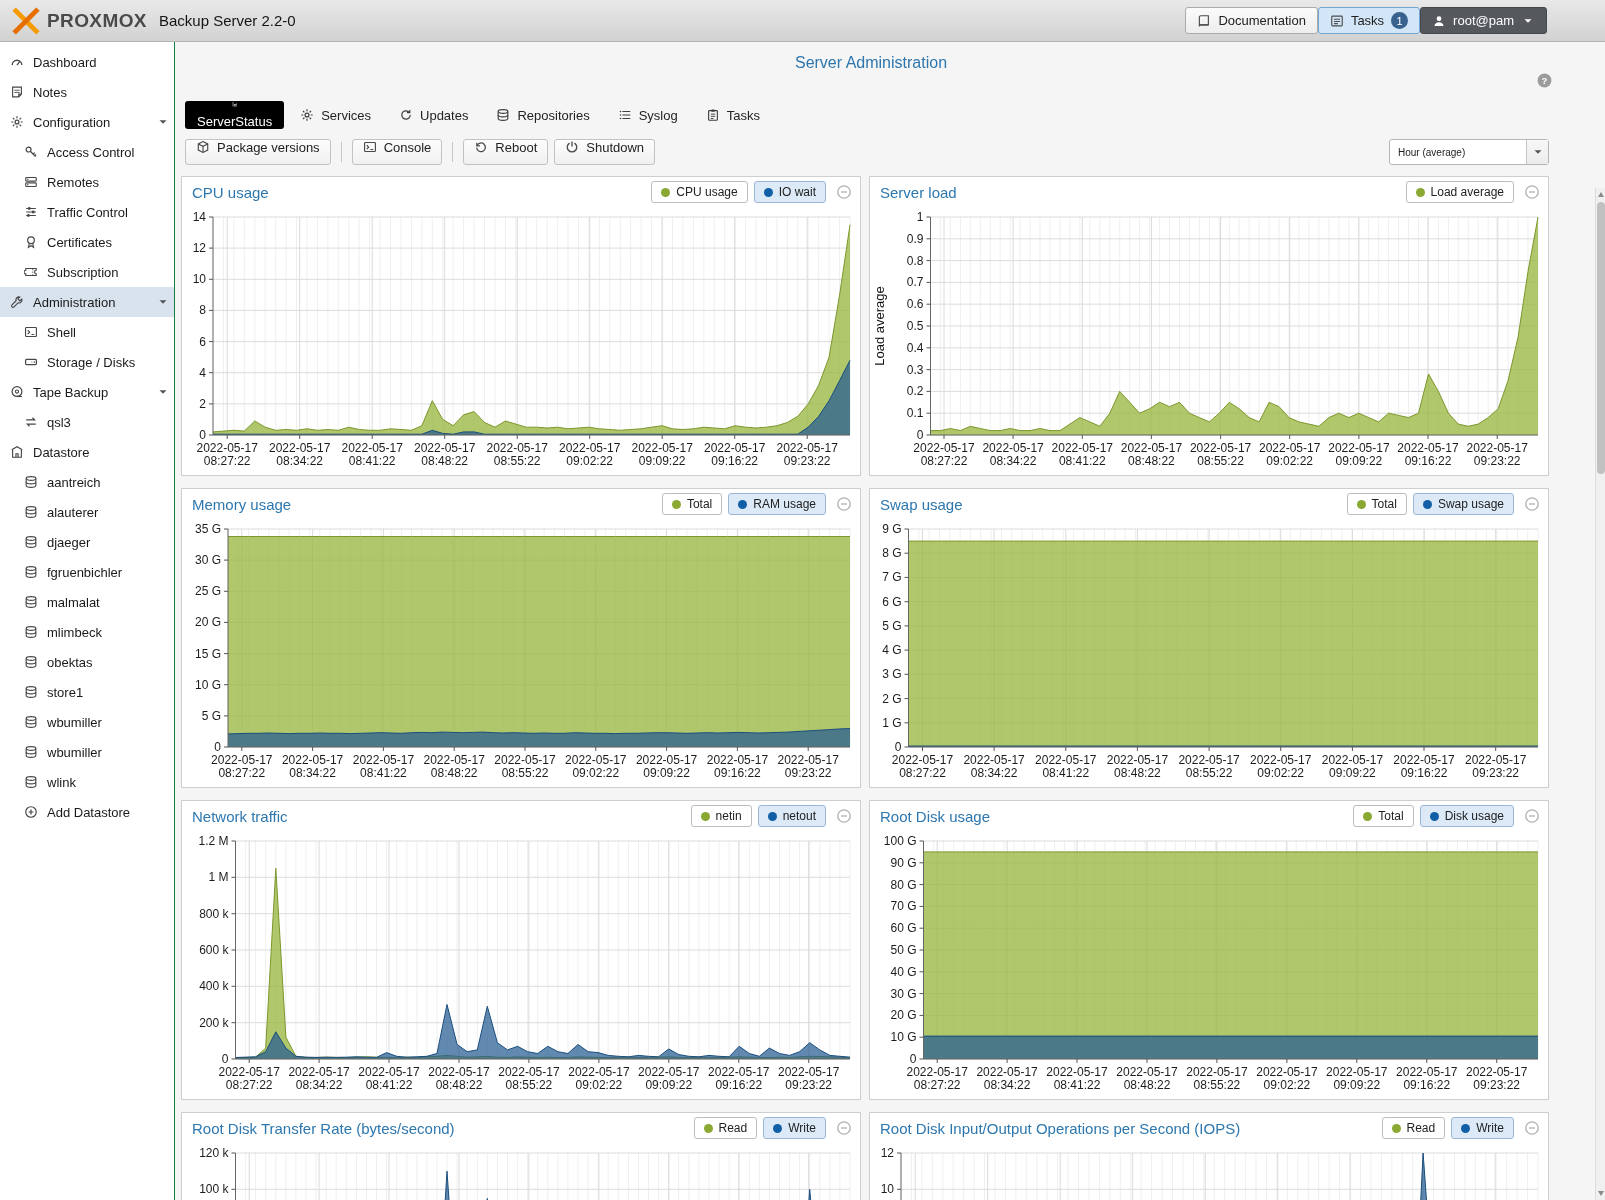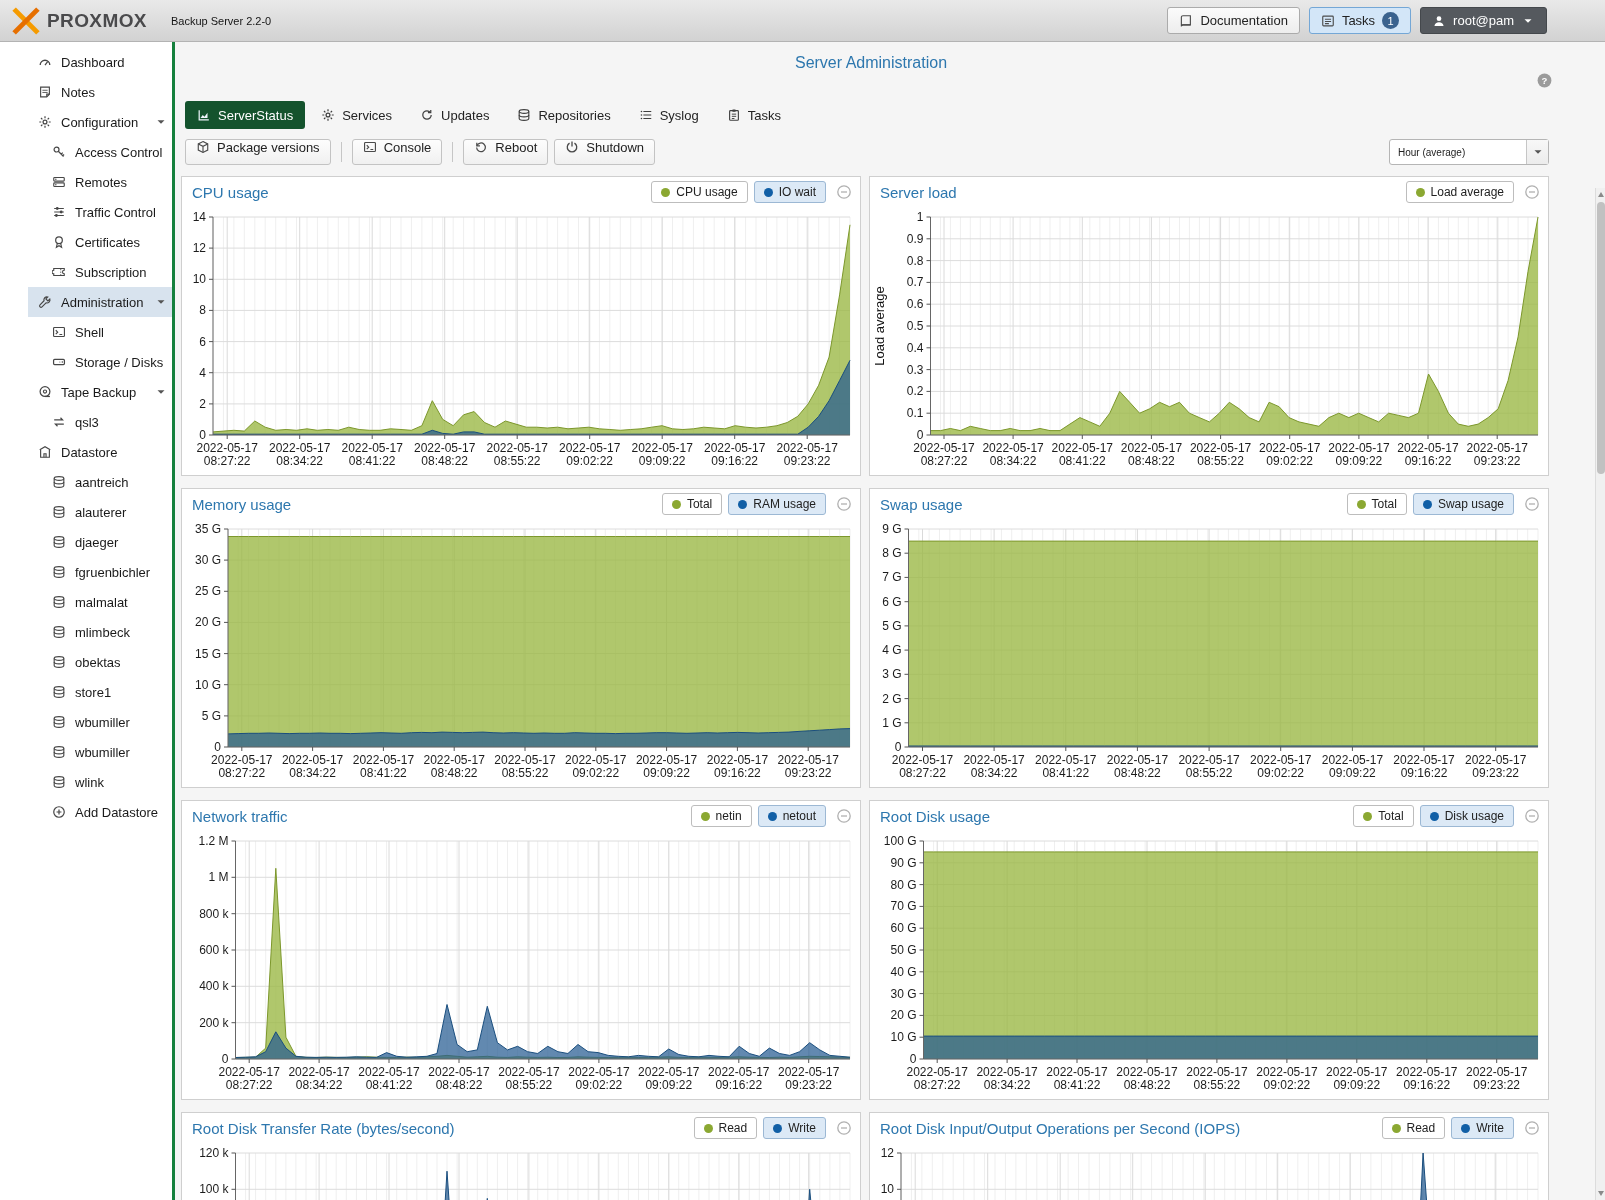--- a/index.html
+++ b/index.html
@@ -3,50 +3,50 @@
 <meta charset="utf-8">
 <style>
   * { box-sizing: border-box; margin: 0; padding: 0; }
   html,body { width:1605px; height:1200px; overflow:hidden; }
   body { font-family:"Liberation Sans","DejaVu Sans",sans-serif; font-size:13px; color:#1a1a1a; background:#f5f5f5; }
   .app { width:1605px; height:1200px; display:flex; flex-direction:column; }
 
   
   .hdr { height:42px; flex:0 0 42px; background:linear-gradient(#e9e9e9,#d2d2d2); border-bottom:1px solid #b3b3b3; display:flex; align-items:center; padding:0 58px 0 12px; }
   .brand { font-weight:bold; font-size:19px; color:#4a4a4c; letter-spacing:.4px; margin-left:7px; }
-  .appname { margin-left:24px; font-size:11px; color:#151515; }
-  .hdr-right { margin-left:auto; display:flex; align-items:center; gap:9px; }
+  .appname { margin-left:12px; font-size:15px; color:#151515; }
+  .hdr-right { margin-left:auto; display:flex; align-items:center; }
   .hbtn { display:inline-flex; align-items:center; gap:7px; height:27px; padding:0 11px; border:1px solid #ababab; border-radius:3px; background:linear-gradient(#fbfbfb,#ededed); font-size:13px; color:#222; cursor:pointer; }
   .hbtn .icn { color:#4c4c4c; }
   .hbtn.tasks { background:#d3e6f8; border:1px solid #74a7d6; }
   .badge { min-width:17px; height:17px; border-radius:9px; background:#3a628e; color:#fff; font-size:11px; display:flex; align-items:center; justify-content:center; padding:0 4px; }
   .hbtn.user { background:#55595e; border-color:#44484c; color:#fff; }
   .hbtn.user .icn { color:#fff; }
 
   .body-row { flex:1; min-height:0; display:flex; }
 
   
-  .sidebar { width:175px; flex:0 0 175px; background:#fff; border-right:3px solid #15803d; padding-top:5px; overflow:hidden;padding-left:28px; }
+  .sidebar { width:175px; flex:0 0 175px; background:#fff; border-right:1px solid #15803d; padding-top:5px; overflow:hidden; }
   .side-item { height:30px; display:flex; align-items:center; gap:9px; padding-left:10px; padding-right:4px; cursor:pointer; white-space:nowrap; }
   .side-item.lvl1 { padding-left:24px; }
   .side-item.selected { background:#d8e3ee; }
   .side-item .icn { color:#474747; flex:0 0 14px; }
   .side-item .caret { margin-left:auto; color:#555; }
 
   
   .main { flex:1; min-width:0; overflow:hidden; position:relative; }
   .title-row { display:flex; align-items:center; margin:12px 52px 0 14px;flex-direction:column; }
   .page-title { font-size:16px; font-weight:normal; color:#2d77ae; }
   .help-btn { margin-left:auto; cursor:pointer; color:#9b9b9b; }
   .help-btn svg { width:17px; height:17px; }
 
   .tabbar { display:flex; gap:4px; margin:9px 0 0 10px; }
   .tab { display:flex; align-items:center; gap:7px; height:28px; padding:0 12px; border-radius:3px; color:#232323; cursor:pointer; }
   .tab .icn { color:#3f3f3f; }
-  .tab.active { background:#14532d; color:#fff; }
+  .tab.active { background:#000000; color:#fff;flex-direction:column; }
   .tab.active .icn { color:#eef5fb; }
 
   .toolbar { display:flex; align-items:center; gap:6px; margin:10px 56px 0 10px; }
   .tbtn { display:inline-flex; align-items:flex-start; gap:7px; height:26px; padding:0 10px; background:linear-gradient(#fdfdfd,#f0f0f0); border:1px solid #c3c3c3; border-radius:3px; font-size:13px; color:#222; cursor:pointer; }
   .tbtn .icn { color:#4a4a4a; }
   .tsep { width:1px; height:20px; background:#c6c6c6; margin:0 4px; }
   .combo { margin-left:auto; width:160px; height:26px; background:#fff; border:1px solid #b5b5b5; border-radius:3px; display:flex; align-items:center; cursor:pointer; }
   .combo-val { padding-left:8px; font-size:10px; color:#222; }
   .combo-trig { margin-left:auto; width:22px; height:100%; border-left:1px solid #c6c6c6; background:linear-gradient(#f8f8f8,#ececec); display:flex; align-items:center; justify-content:center; color:#555; }
 

